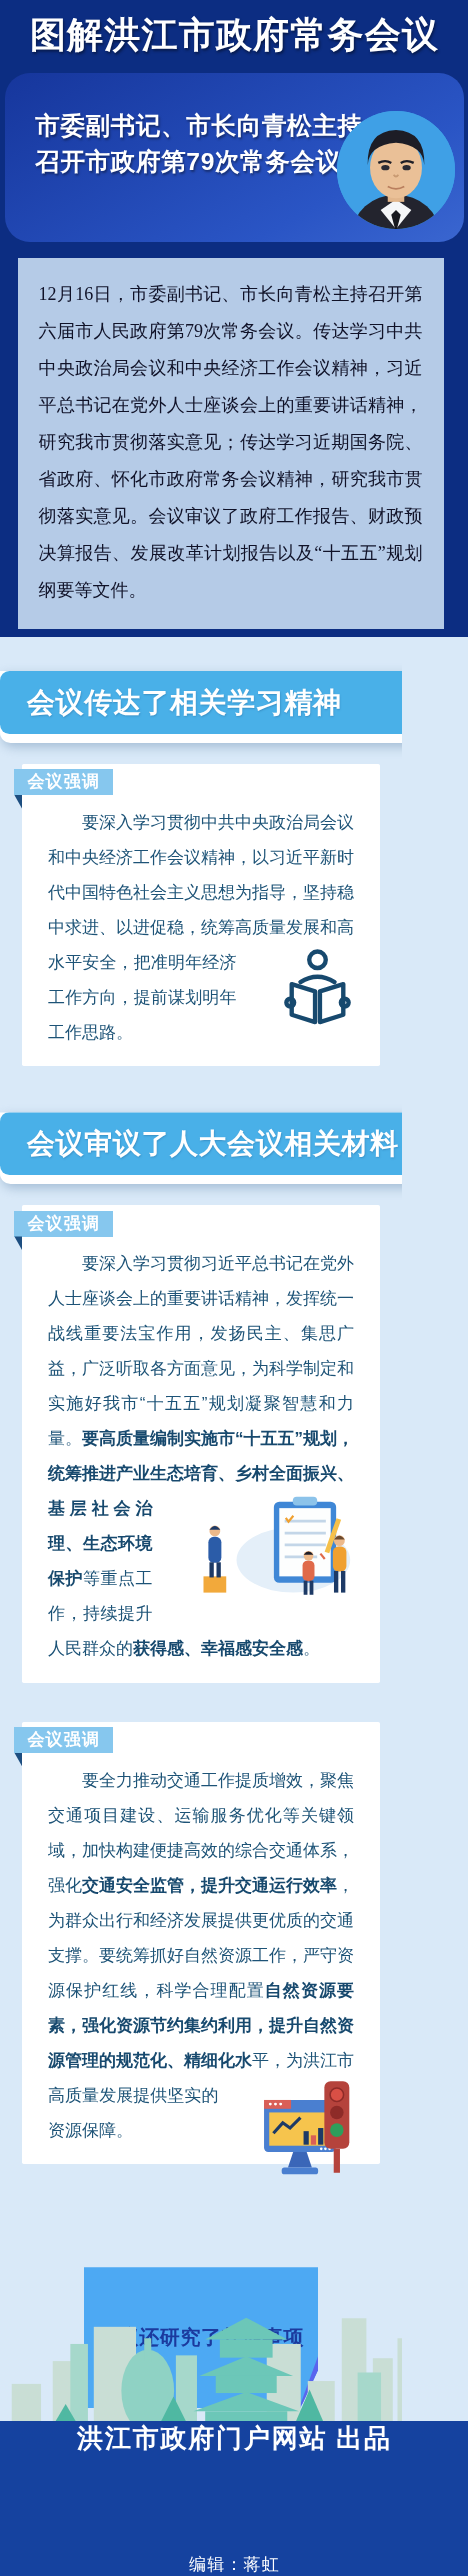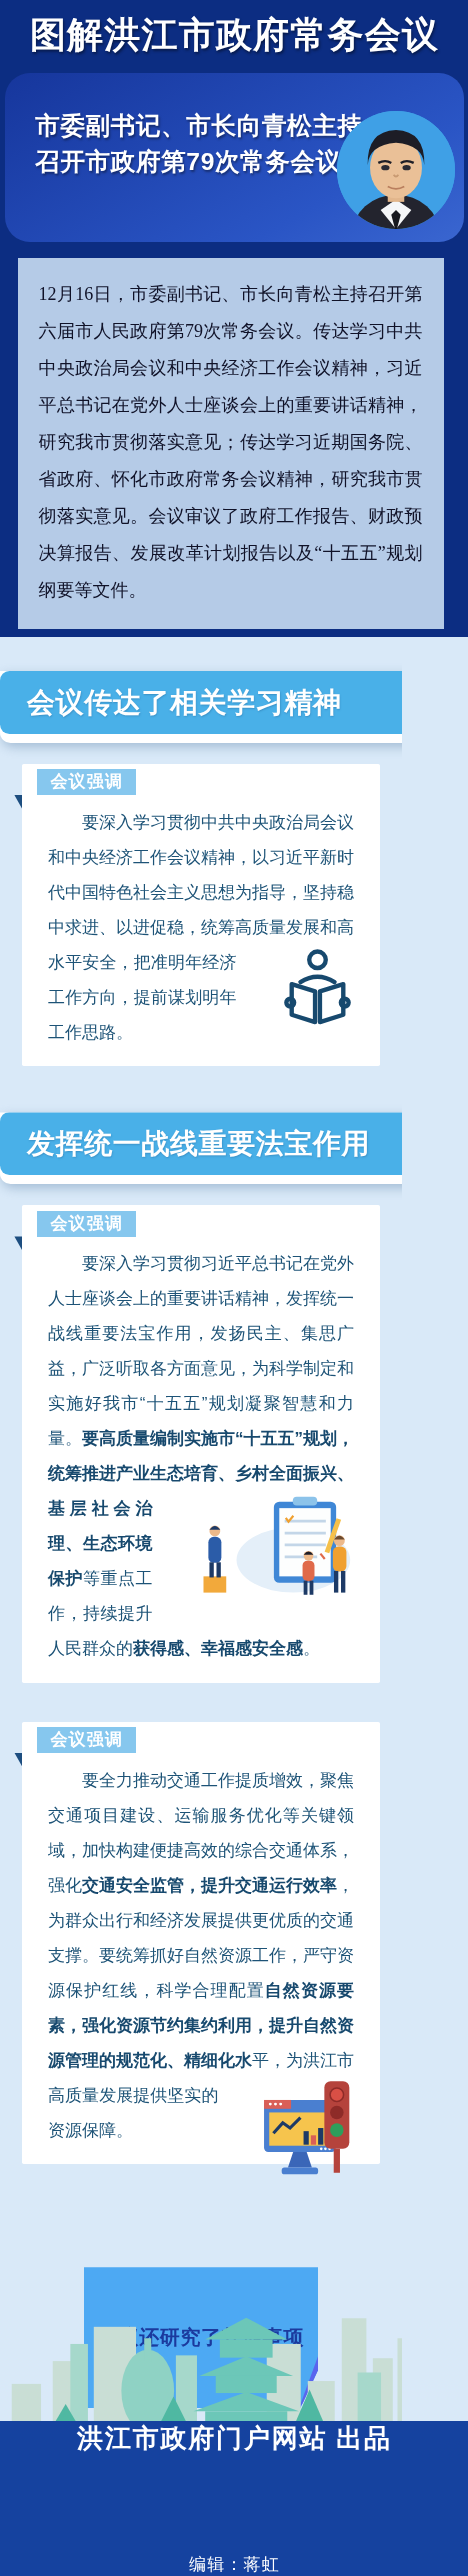--- a/index.html
+++ b/index.html
@@ -37,21 +37,21 @@
   .rb2{margin-top:46px;}
   .rb3{margin-top:23px;}
 
   .card{position:relative;margin:21px 22px 0;background:#ffffff;border-radius:1.8px;
     box-sizing:border-box;padding:41px 26px 16.4px;}
   .card.c3{margin-top:39px;}
   .card.c1{min-height:233px;}
   .card.c2{min-height:384px;}
   .card.c3{min-height:375px;}
   .tag{position:absolute;left:-7.6px;top:5.3px;height:26px;line-height:26px;background:#86c7ee;
-    color:#ffffff;font-size:17px;font-weight:bold;padding:0 13px;letter-spacing:1.2px;margin-left:23px;}
+    color:#ffffff;font-size:17px;font-weight:bold;padding:0 13px;letter-spacing:1.2px;}
   .tag-fold{position:absolute;left:-7.6px;top:31px;width:7.6px;height:13.5px;background:#1d4e80;
     clip-path:polygon(0 0,100% 0,100% 100%);}
   .card p.body{margin:0;font-size:17px;line-height:35px;color:#1d5377;text-align:justify;
     text-indent:2em;}
   .card p.body b{font-weight:bold;color:#17496e;}
   .icon-float{float:right;margin:2.3px 0 2.3px 10.6px;}
 
   .other-btn{position:relative;width:234px;height:141px;margin:103px auto 0;background:#4da9f3;
     display:flex;align-items:center;justify-content:center;
     clip-path:polygon(0 0,100% 0,100% calc(100% - 38px),calc(100% - 17.6px) 100%,0 100%);}
@@ -123,21 +123,21 @@
           <path d="M128 76 L80 91 L80 154 L128 139 Z"></path>
           <circle cx="19" cy="114" r="8"></circle>
           <circle cx="131" cy="114" r="8"></circle>
         </g>
       </svg></span><span><span>水平安全，把准明年经济工作方向，提前谋划明年工作思路。</span></span></p>
     </div>
 
     <div class="ribbon-wrap rb2">
       <div class="ribbon-white"></div>
       <div class="ribbon-blue">
-        <span>发挥统一战线重要法宝作用</span>
+        <span>会议审议了人大会议相关材料</span>
       </div>
     </div>
     <div class="card c2">
       <div class="tag"><span>会议强调</span></div>
       <div class="tag-fold"></div>
       <p class="body"><span><span>要深入学习贯彻习近平总书记在党外人士座谈会上的重要讲话精神，发挥统一战线重要法宝作用，发扬民主、集思广益，广泛听取各方面意见，为科学制定和实施好我市“十五五”规划凝聚智慧和力量。</span><b>要高质量编制实施市“十五五”规划，统筹推进产业生态培育、乡村全面振兴、基层社会治</b></span><span class="icon-float"><svg viewBox="0 0 290 190" width="157" height="103">
         <ellipse cx="178" cy="122" rx="105" ry="60" fill="#e4eff9"></ellipse>
         <rect x="142" y="14" width="115" height="150" rx="10" fill="#3f87d6"></rect>
         <rect x="152" y="26" width="95" height="126" fill="#fdfefe"></rect>
         <rect x="177" y="5" width="45" height="16" rx="7" fill="#8cc3ea"></rect>

